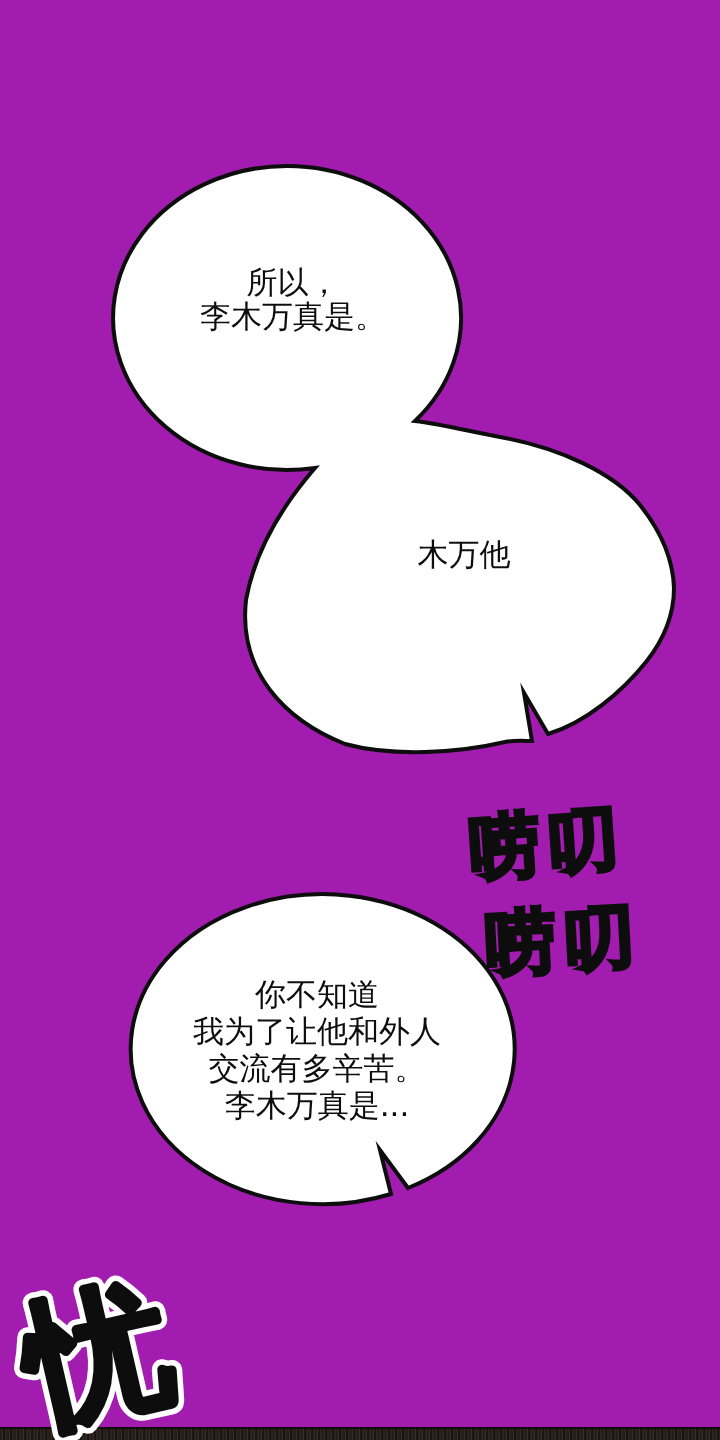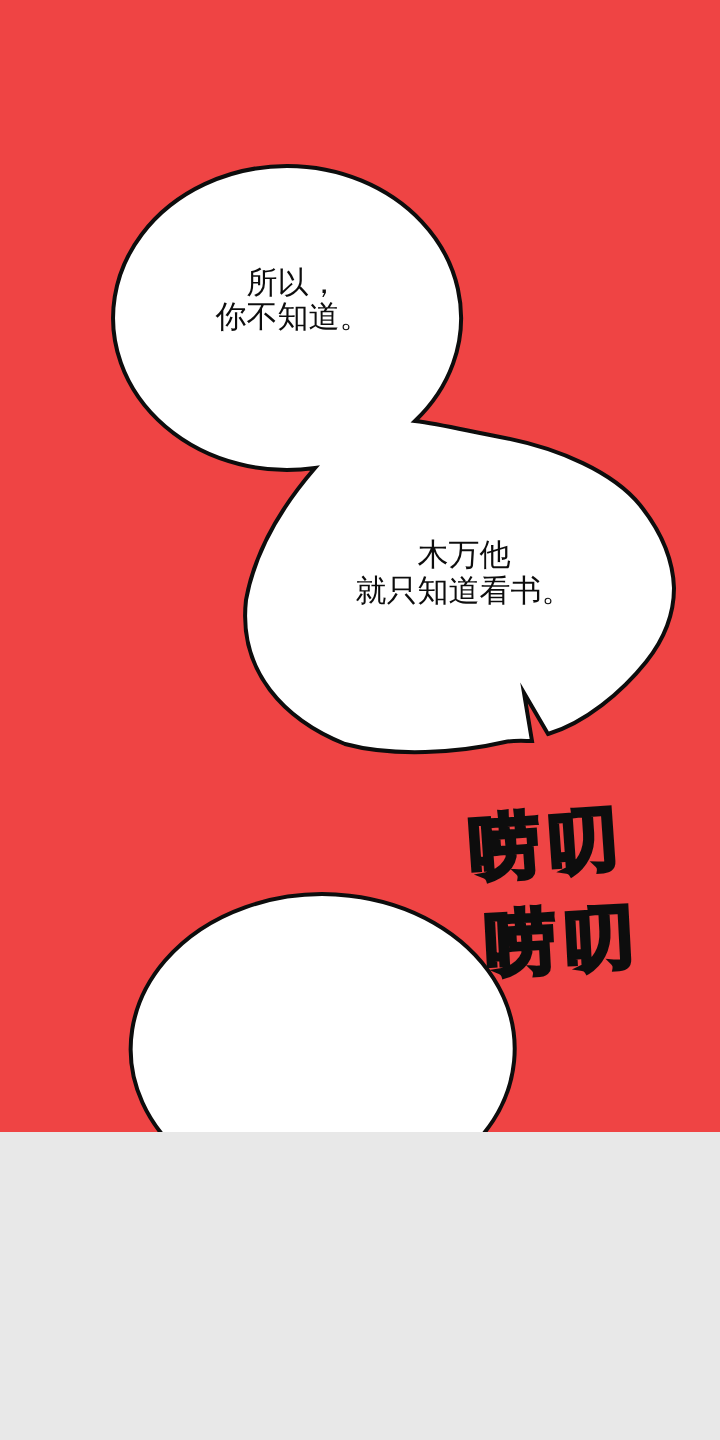--- a/index.html
+++ b/index.html
@@ -1,19 +1,19 @@
 <!DOCTYPE html>
 <html><head>
 <meta charset="utf-8">
 <style>
   html,body{margin:0;padding:0;background:#e8e8e8;}
   #page{
     position:relative;
-    width:720px;height:1132px;
-    background:#ef4444;
+    width:720px;height:1440px;
+    background:#a21caf;
     overflow:hidden;
     font-family:"DejaVu Sans","Liberation Sans",sans-serif;
   }
   #bubble-svg, #sfx-bottom-svg{
     position:absolute;left:0;top:0;width:720px;height:1440px;
     display:block;
   }
   .bubble-text{
     position:absolute;
     color:#0d0d0d;
@@ -75,28 +75,33 @@
              Z" fill="#ffffff" stroke="#0d0d0d" stroke-width="4" stroke-linejoin="miter" stroke-miterlimit="8"></path>
 
     <path d="M 408,1188
              A 192,155 0 1 0 391,1194
              L 380,1150
              Z" fill="#ffffff" stroke="#0d0d0d" stroke-width="4" stroke-linejoin="miter" stroke-miterlimit="8"></path>
   </svg>
 
   <div class="bubble-text" id="bubble1-text">
     <div>所以，</div>
-    <div>你不知道。</div>
+    <div>李木万真是。</div>
   </div>
 
   <div class="bubble-text" id="bubble2-text">
     <div>木万他</div>
-    <div>就只知道看书。</div>
   </div>
 
+  <div class="bubble-text" id="bubble3-text">
+    <div>你不知道</div>
+    <div>我为了让他和外人</div>
+    <div>交流有多辛苦。</div>
+    <div>李木万真是...</div>
+  </div>
 
   <div class="sfx-nag" id="sfx-nag-1">唠叨</div>
   <div class="sfx-nag" id="sfx-nag-2">唠叨</div>
 
   <div id="panel-strip"></div>
 
   <svg id="sfx-bottom-svg" viewBox="0 0 720 1440" xmlns="http://www.w3.org/2000/svg">
     <g transform="rotate(-13 100 1360)" font-family="DejaVu Sans, Liberation Sans, sans-serif" font-size="142" font-weight="900">
       <text x="28" y="1404" fill="#0d0d0d" stroke="#ffffff" stroke-width="16" paint-order="stroke" stroke-linejoin="round">忧</text>
       <text x="28" y="1404" fill="#0d0d0d" stroke="#0d0d0d" stroke-width="5" paint-order="stroke" stroke-linejoin="round">忧</text>

